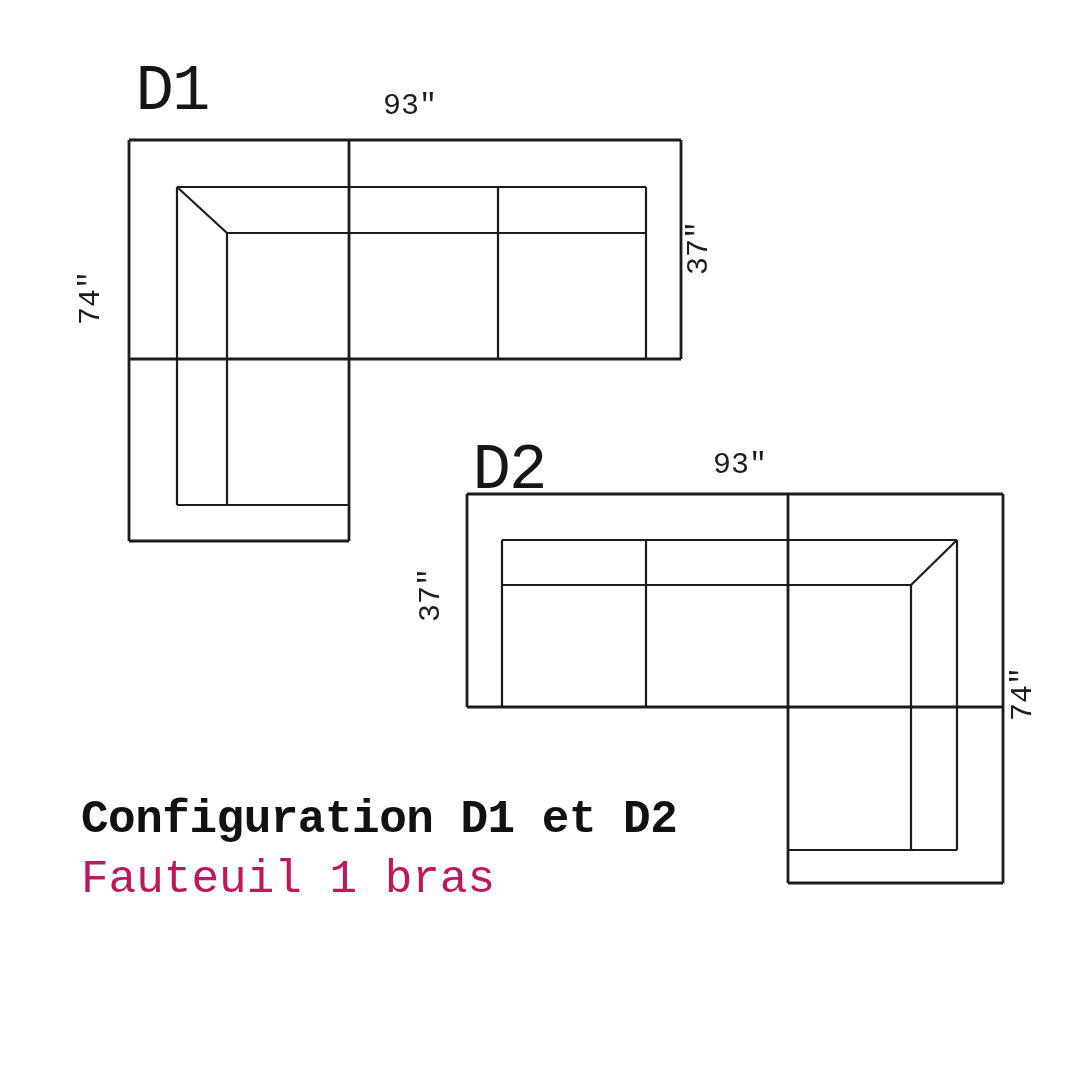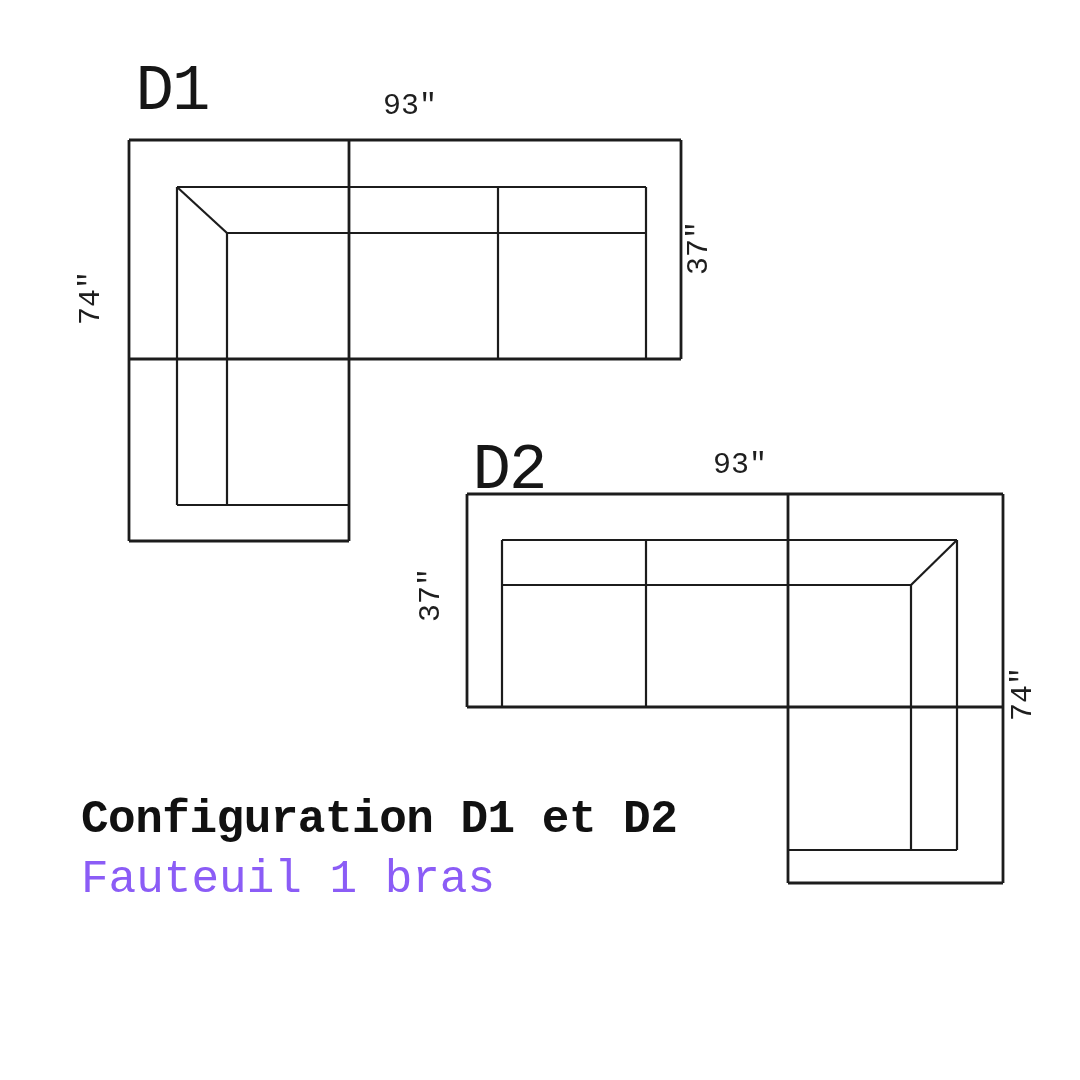--- a/index.html
+++ b/index.html
@@ -62,21 +62,21 @@
     font-size: 46px;
     line-height: 60px;
     font-weight: 700;
     color: #111111;
     letter-spacing: -0.5px;
   }
   .caption-line {
     font-size: 46px;
     line-height: 60px;
     font-weight: 400;
-    color: #8b5cf6;
+    color: #be185d;
   }
 </style>
 </head>
 <body>
 
 <div class="canvas">
 
   <svg class="diagram-lines" width="1080" height="1080" viewBox="0 0 1080 1080">
 
     <g>

